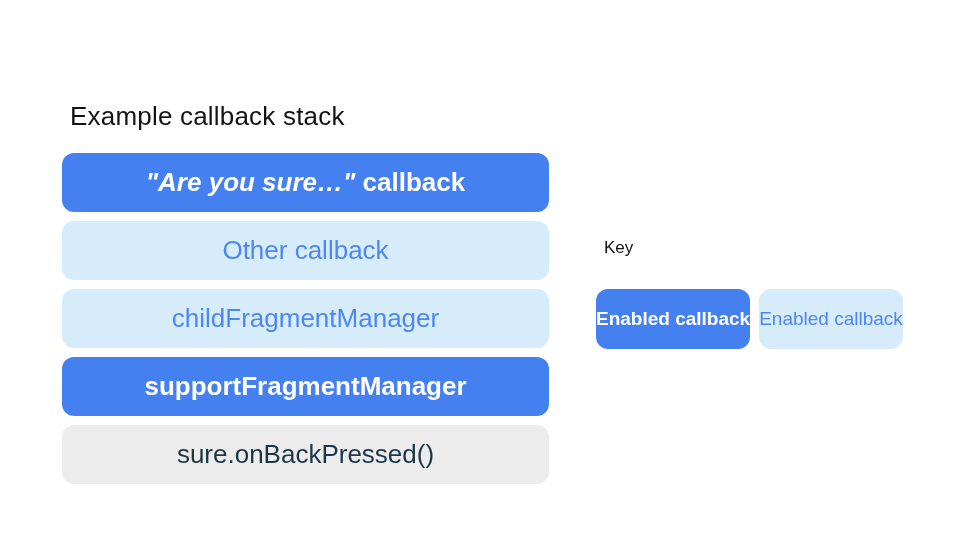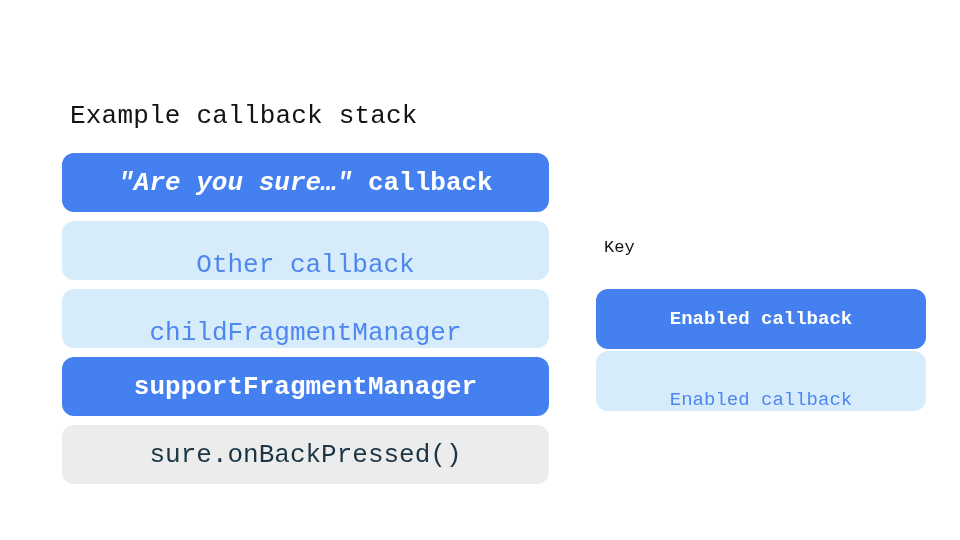--- a/index.html
+++ b/index.html
@@ -5,21 +5,21 @@
   html, body {
     margin: 0;
     padding: 0;
     background: #ffffff;
   }
   .page {
     position: relative;
     width: 960px;
     height: 540px;
     background: var(--page-bg, #ffffff);
-    font-family: Liberation Mono, monospace;
+    font-family: Liberation Sans, sans-serif;
     overflow: hidden;
   }
   .diagram-title {
     position: absolute;
     left: 70px;
     top: 101px;
     font-size: 26px;
     font-weight: 500;
     letter-spacing: 0.2px;
     color: var(--heading-text, #131313);
@@ -44,21 +44,20 @@
   }
   .box.enabled {
     background: var(--enabled-bg, #4580F0);
     color: var(--enabled-text, #ffffff);
     font-weight: bold;
   }
   .box.disabled {
     background: var(--disabled-bg, #D7ECFB);
     color: var(--disabled-text, #4E87EF);
     font-weight: normal;
-    align-items: flex-end;
   }
   .box.system {
     background: var(--system-bg, #ECECEC);
     color: var(--system-text, #1C3645);
     font-weight: normal;
   }
   .quoted {
     font-style: italic;
   }
   .rest {
@@ -71,22 +70,22 @@
     font-size: 17px;
     font-weight: 500;
     color: var(--heading-text, #131313);
   }
   .key {
     position: absolute;
     left: 596px;
     top: 289px;
     width: 330px;
     display: flex;
-    flex-direction: column;
-    gap: 2px;
+    flex-direction: row;
+    gap: 9px;
   }
   .key .box {
     height: 60px;
     font-size: 19px;
   }
 </style>
 </head>
 <body>
 
 <div class="page">

